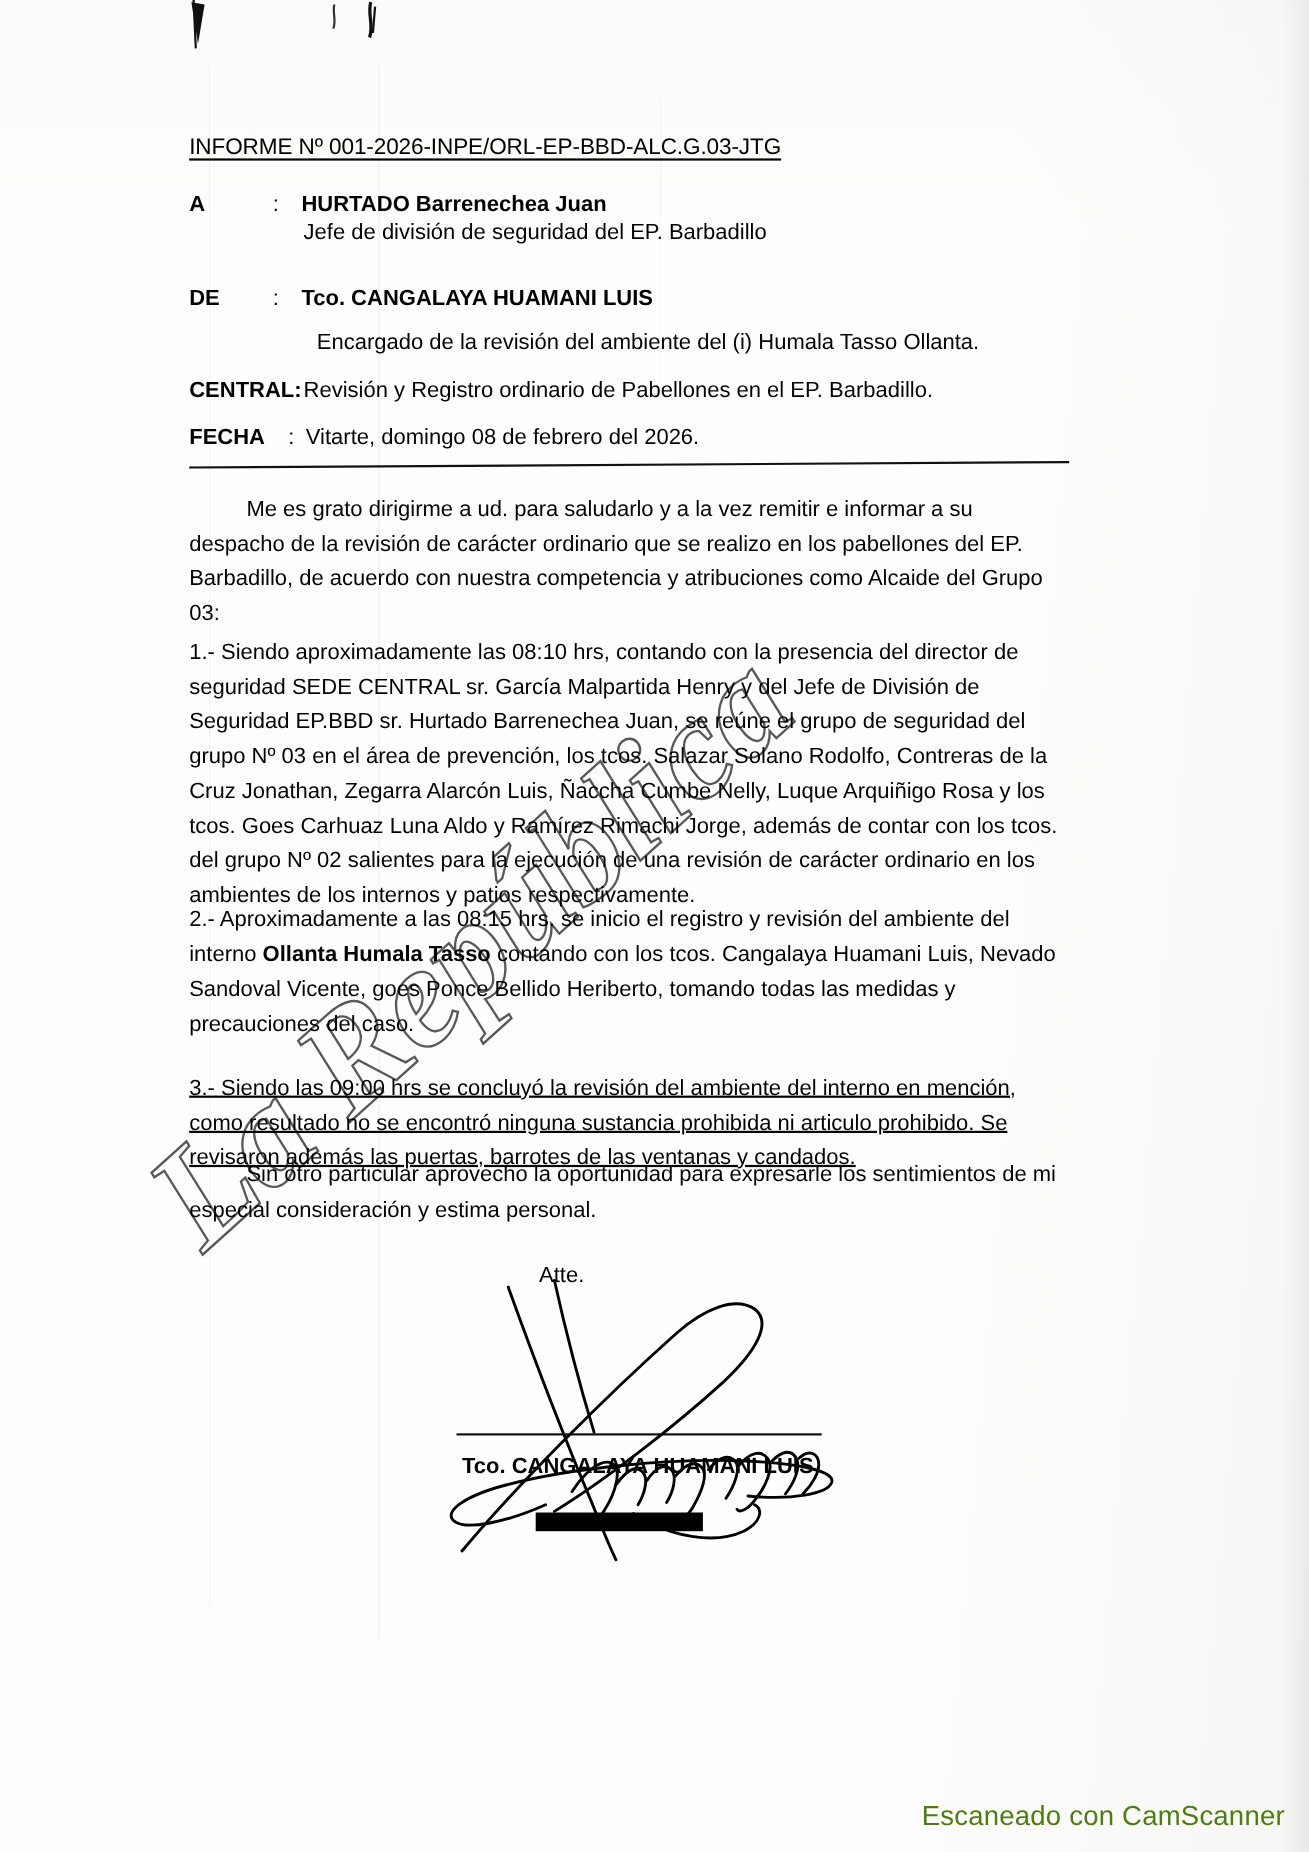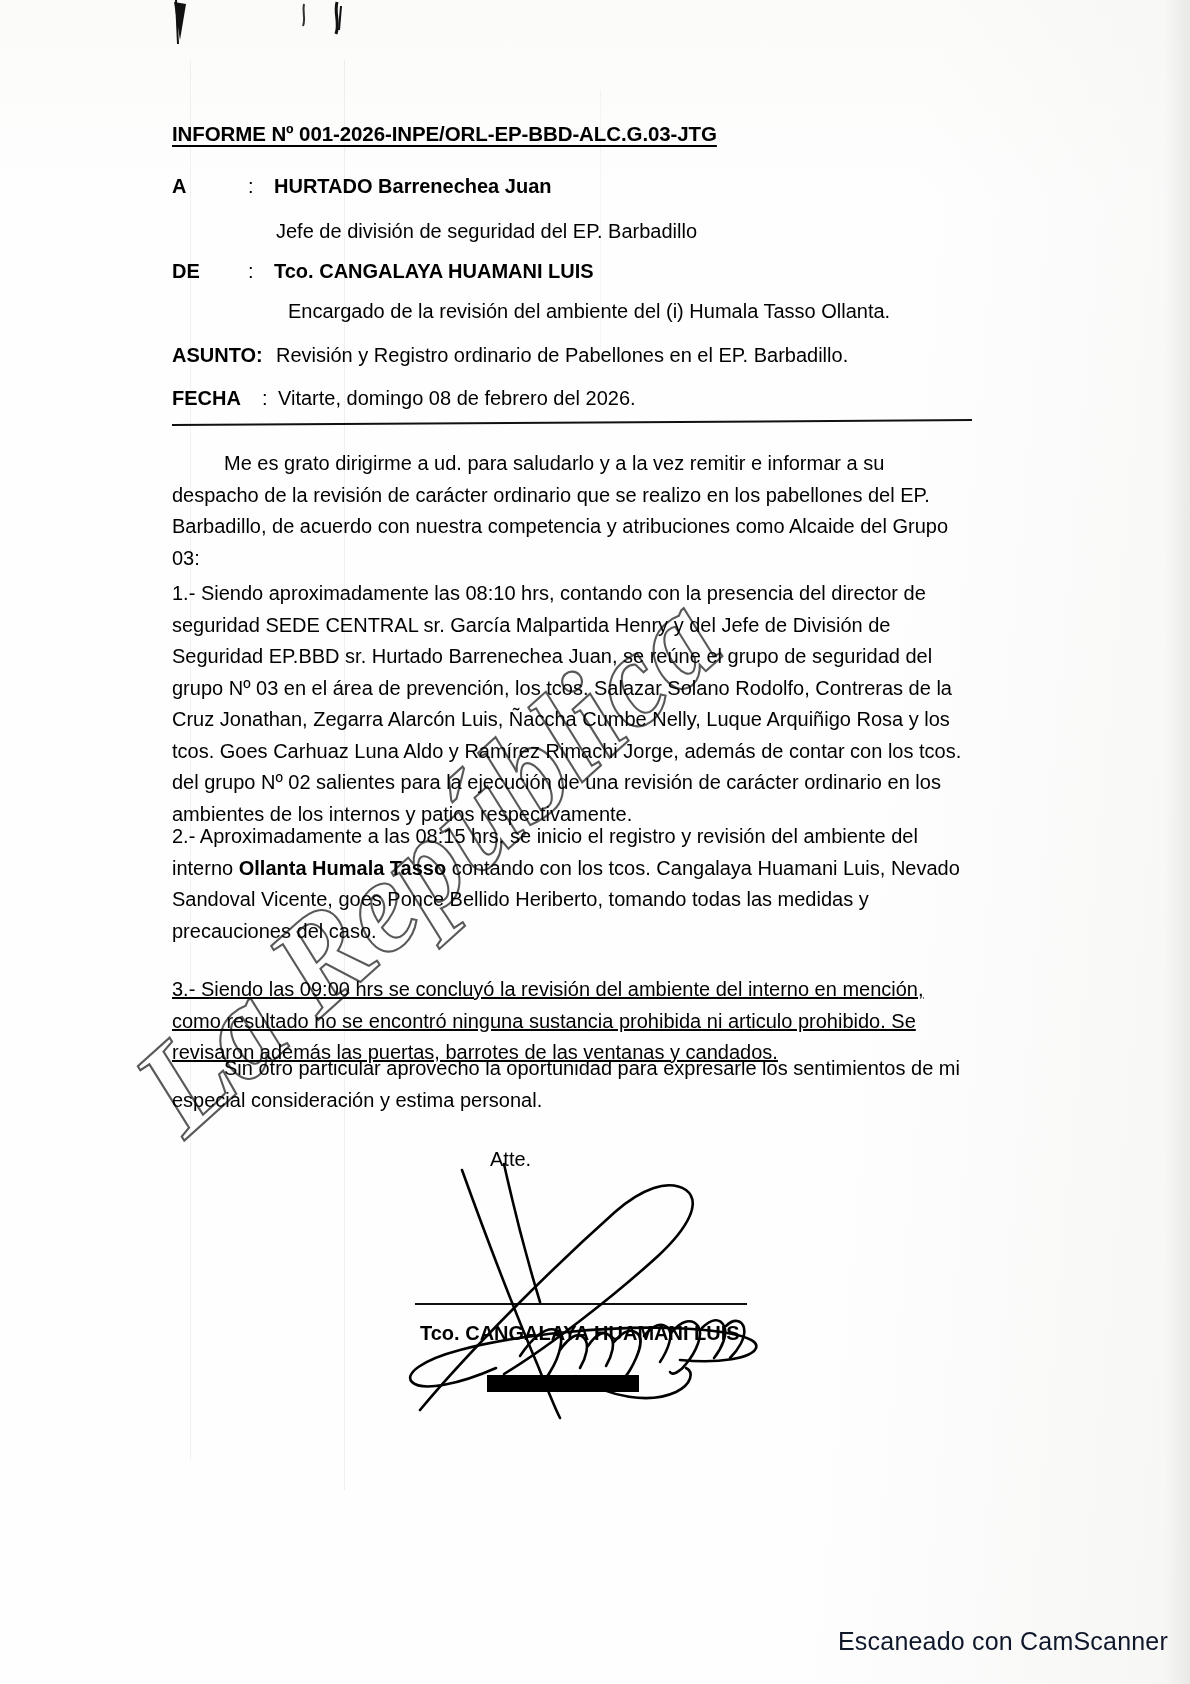--- a/index.html
+++ b/index.html
@@ -57,21 +57,21 @@
     width: 1190px;
     height: 1684px;
     z-index: 6;
   }
 
   .doc-title {
     position: absolute;
     left: 172px;
     top: 122px;
     font-size: 20.5px;
-    font-weight: bold;
+    font-weight: normal;
     letter-spacing: -0.1px;
     text-decoration: underline;
     text-underline-offset: 4px;
     white-space: nowrap;
   }
   .f-label { position: absolute; font-weight: bold; font-size: 20px; }
   .f-colon { position: absolute; font-size: 20px; }
   .f-value { position: absolute; font-size: 20px; }
   .f-value.bold { font-weight: bold; }
 
@@ -126,23 +126,23 @@
     left: 487px;
     top: 1375px;
     width: 152px;
     height: 17px;
     background: #000;
   }
 
   .footer {
     position: absolute;
     right: 22px;
-    bottom: 28px;
+    bottom: 18px;
     font-size: 25px;
-    color: #0f172a;
+    color: #4d7c0f;
     letter-spacing: 0.2px;
     font-family: "Liberation Sans", sans-serif;
   }
 
   
   .watermark {
     position: absolute;
     left: 0; top: 0;
     width: 1190px; height: 1684px;
     z-index: 5;
@@ -212,35 +212,35 @@
 
     <div class="doc-title">INFORME Nº 001-2026-INPE/ORL-EP-BBD-ALC.G.03-JTG</div>
 
     <div>
       <span class="f-label" style="left:172px; top:175px;">A</span>
       <span class="f-colon" style="left:248px; top:175px;">:</span>
       <span class="f-value bold" style="left:274px; top:175px;text-align:center;">HURTADO Barrenechea Juan</span>
     </div>
 
     <div>
-      <span class="f-value" style="left:276px; top:220px;">Jefe de división de seguridad del EP. Barbadillo</span>
+      <span class="f-value" style="left:276px; top:200px;">Jefe de división de seguridad del EP. Barbadillo</span>
     </div>
 
     <div>
       <span class="f-label" style="left:172px; top:260px;">DE</span>
       <span class="f-colon" style="left:248px; top:260px;">:</span>
       <span class="f-value bold" style="left:274px; top:260px;">Tco. CANGALAYA HUAMANI LUIS</span>
     </div>
 
     <div>
       <span class="f-value" style="left:288px; top:300px;">Encargado de la revisión del ambiente del (i) Humala Tasso Ollanta.</span>
     </div>
 
     <div>
-      <span class="f-label" style="left:172px; top:344px;">ASUNTO:</span>
+      <span class="f-label" style="left:172px; top:344px;">CENTRAL:</span>
       <span class="f-value" style="left:276px; top:344px;">Revisión y Registro ordinario de Pabellones en el EP. Barbadillo.</span>
     </div>
 
     <div>
       <span class="f-label" style="left:172px; top:387px;text-align:center;">FECHA</span>
       <span class="f-colon" style="left:262px; top:387px;">:</span>
       <span class="f-value" style="left:278px; top:387px;">Vitarte, domingo 08 de febrero del 2026.</span>
     </div>
 
     <div class="hr-main"></div>

